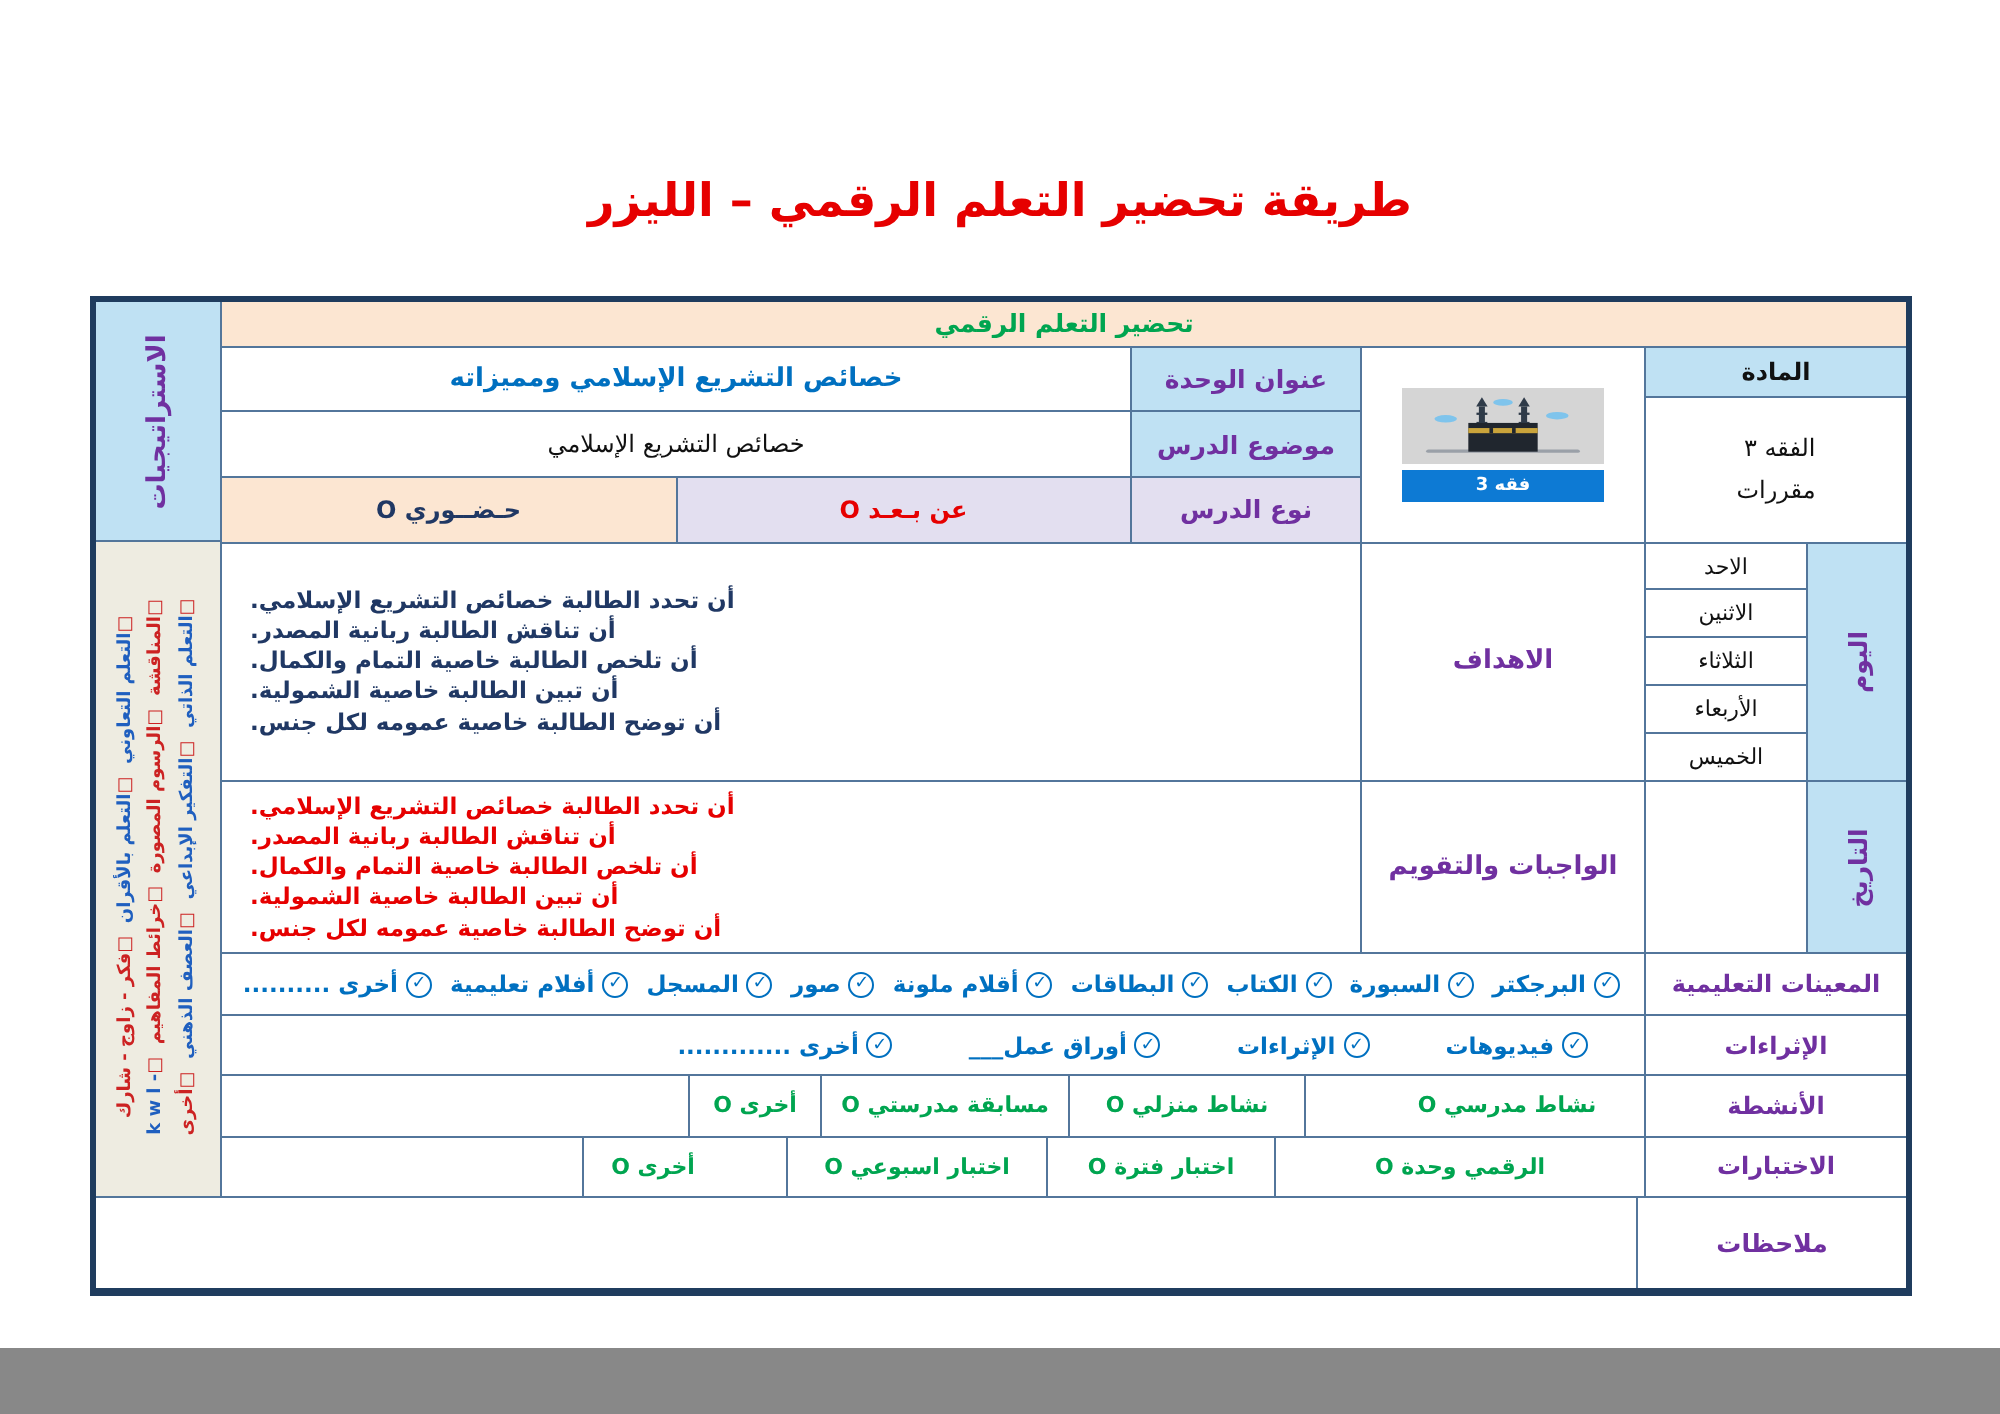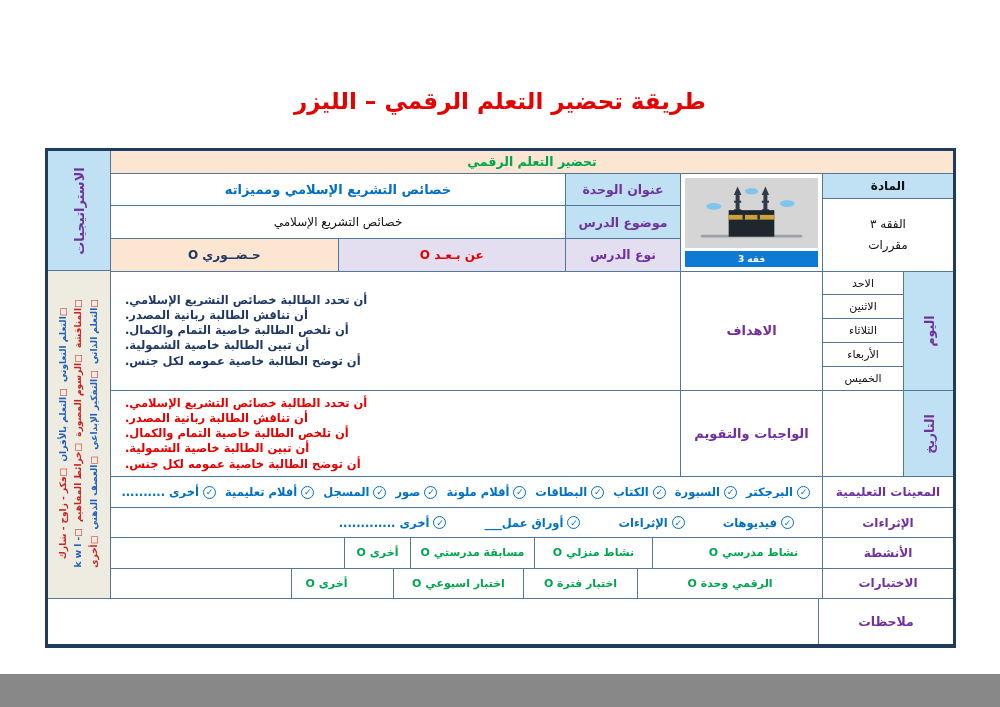--- a/index.html
+++ b/index.html
@@ -10,29 +10,29 @@
   body{background:#888; font-family:"DejaVu Sans", sans-serif;}
   #sheet{position:relative; width:1000px; height:674px; background:#ffffff; overflow:hidden;}
   .title{position:absolute; top:88px; left:0; width:100%; text-align:center;
          color:var(--red); font-weight:bold; font-size:23px;}
   .table{position:absolute; left:45px; top:148px; width:911px; height:500px;
          border:3px solid var(--outer); border-bottom-width:4px;
          direction:rtl; display:flex; flex-direction:column; background:#fff; font-size:12px;}
   .upper{flex:1; display:flex; min-height:0;}
   .main{flex:1; display:flex; flex-direction:column; min-width:0;}
   .bl{border-left:1px solid var(--line);}
-  .cc{display:flex; align-items:center; justify-content:center; text-align:center;}
+  .cc{display:flex; align-items:center; justify-content:center; text-align:right;}
 
   .band{height:23px; background:var(--peach); border-bottom:1px solid var(--line);
         color:var(--green); font-weight:bold; font-size:12.5px;}
   .header-block{height:97px; display:flex;}
   .subj-col{width:131px; display:flex; flex-direction:column;}
   .subj-head{height:25px; background:var(--lb); border-bottom:1px solid var(--line); font-weight:600; color:#111;}
   .subj-val{flex:1; white-space:pre-line; color:#111; line-height:1.7;}
-  .kaaba-col{width:142px; display:flex; flex-direction:column; padding:4px;}
+  .kaaba-col{width:142px; display:flex; flex-direction:column; padding:20px;}
   .kaaba-img{flex:1; width:100%; min-height:0;}
   .kaaba-banner{height:16px; margin-top:3px; background:#0d7ad4; color:#fff;
                 font-size:9px; font-weight:bold;}
   .hlabels-col{width:115px; display:flex; flex-direction:column;}
   .hlabels-col > div{flex:1; font-weight:bold; color:var(--purple); font-size:12.5px;}
   .hlabels-col > div:not(:last-child){border-bottom:1px solid var(--line);}
   .hl-blue{background:var(--lb);} .hl-lav{background:var(--lav);}
   .hcontent-col{flex:1; display:flex; flex-direction:column; min-width:0;}
   .unit-val{flex:1; border-bottom:1px solid var(--line); color:var(--blue); font-weight:bold; font-size:13px;}
   .topic-val{flex:1; border-bottom:1px solid var(--line); color:#111;}

